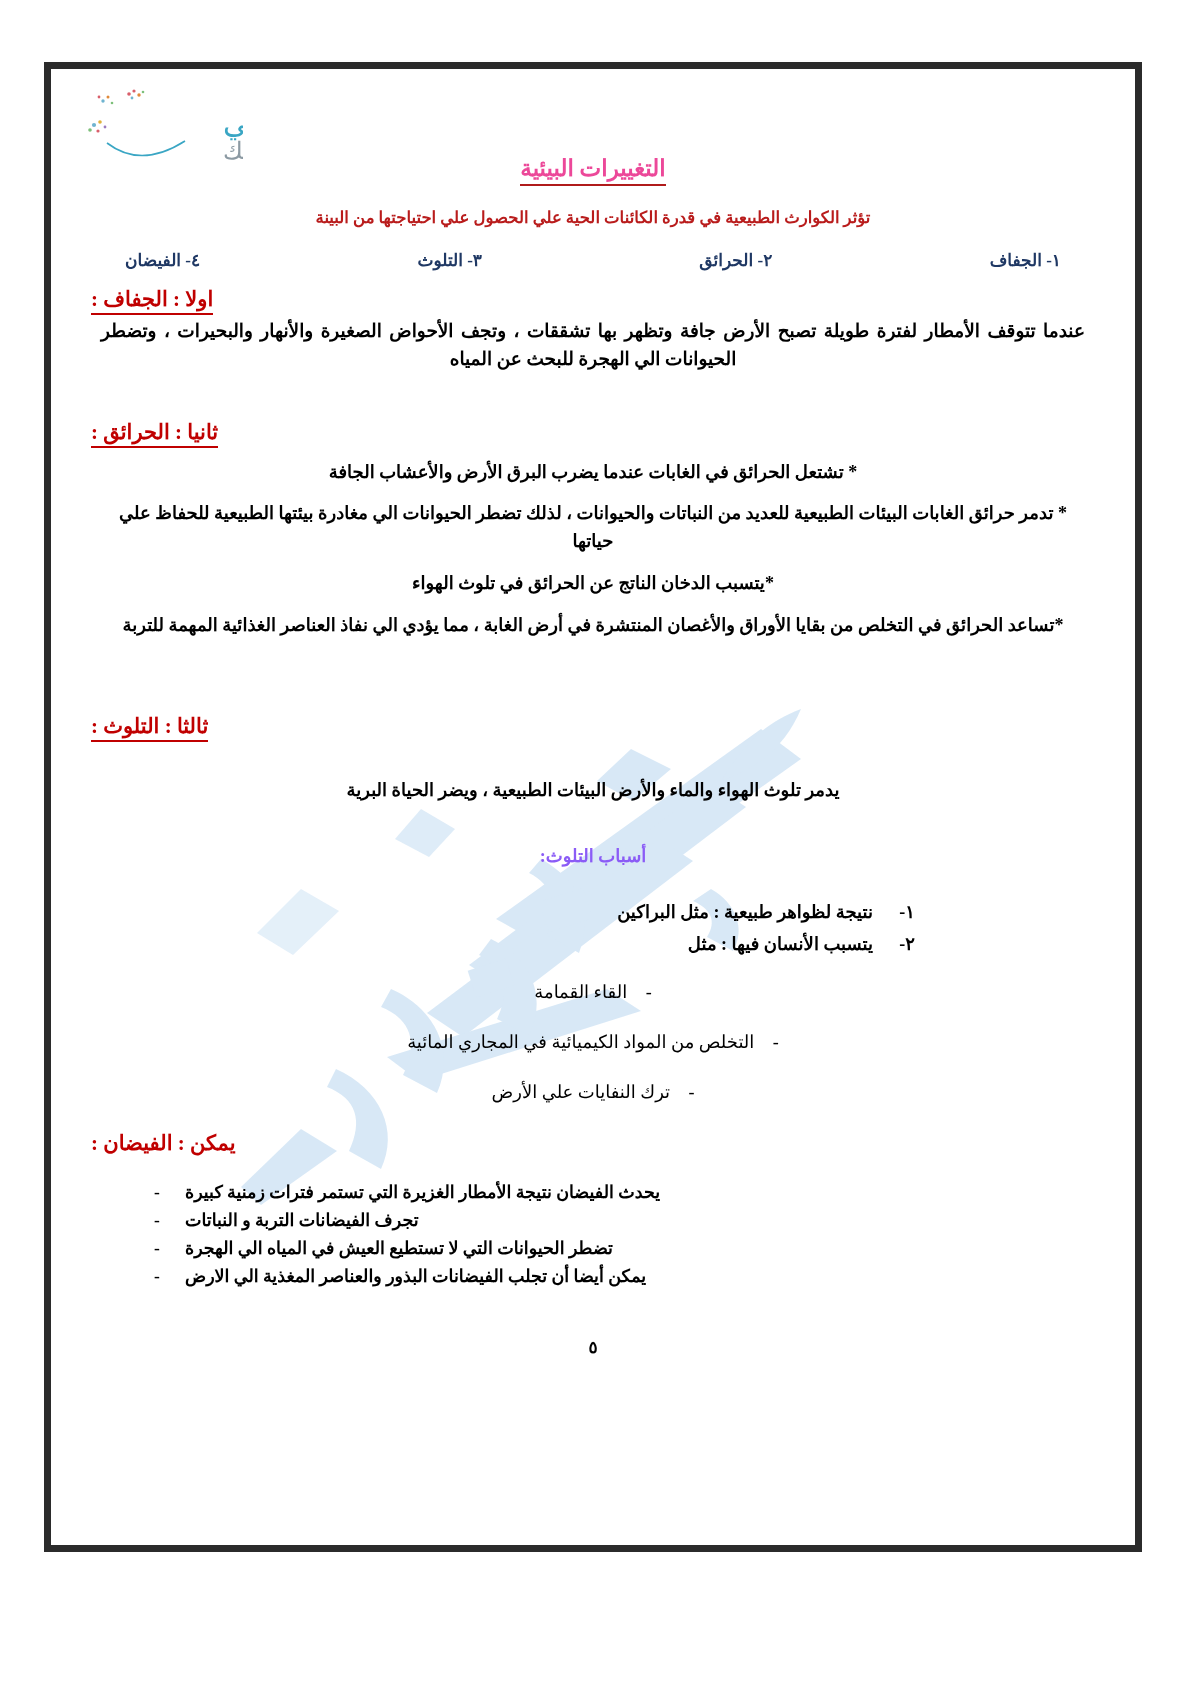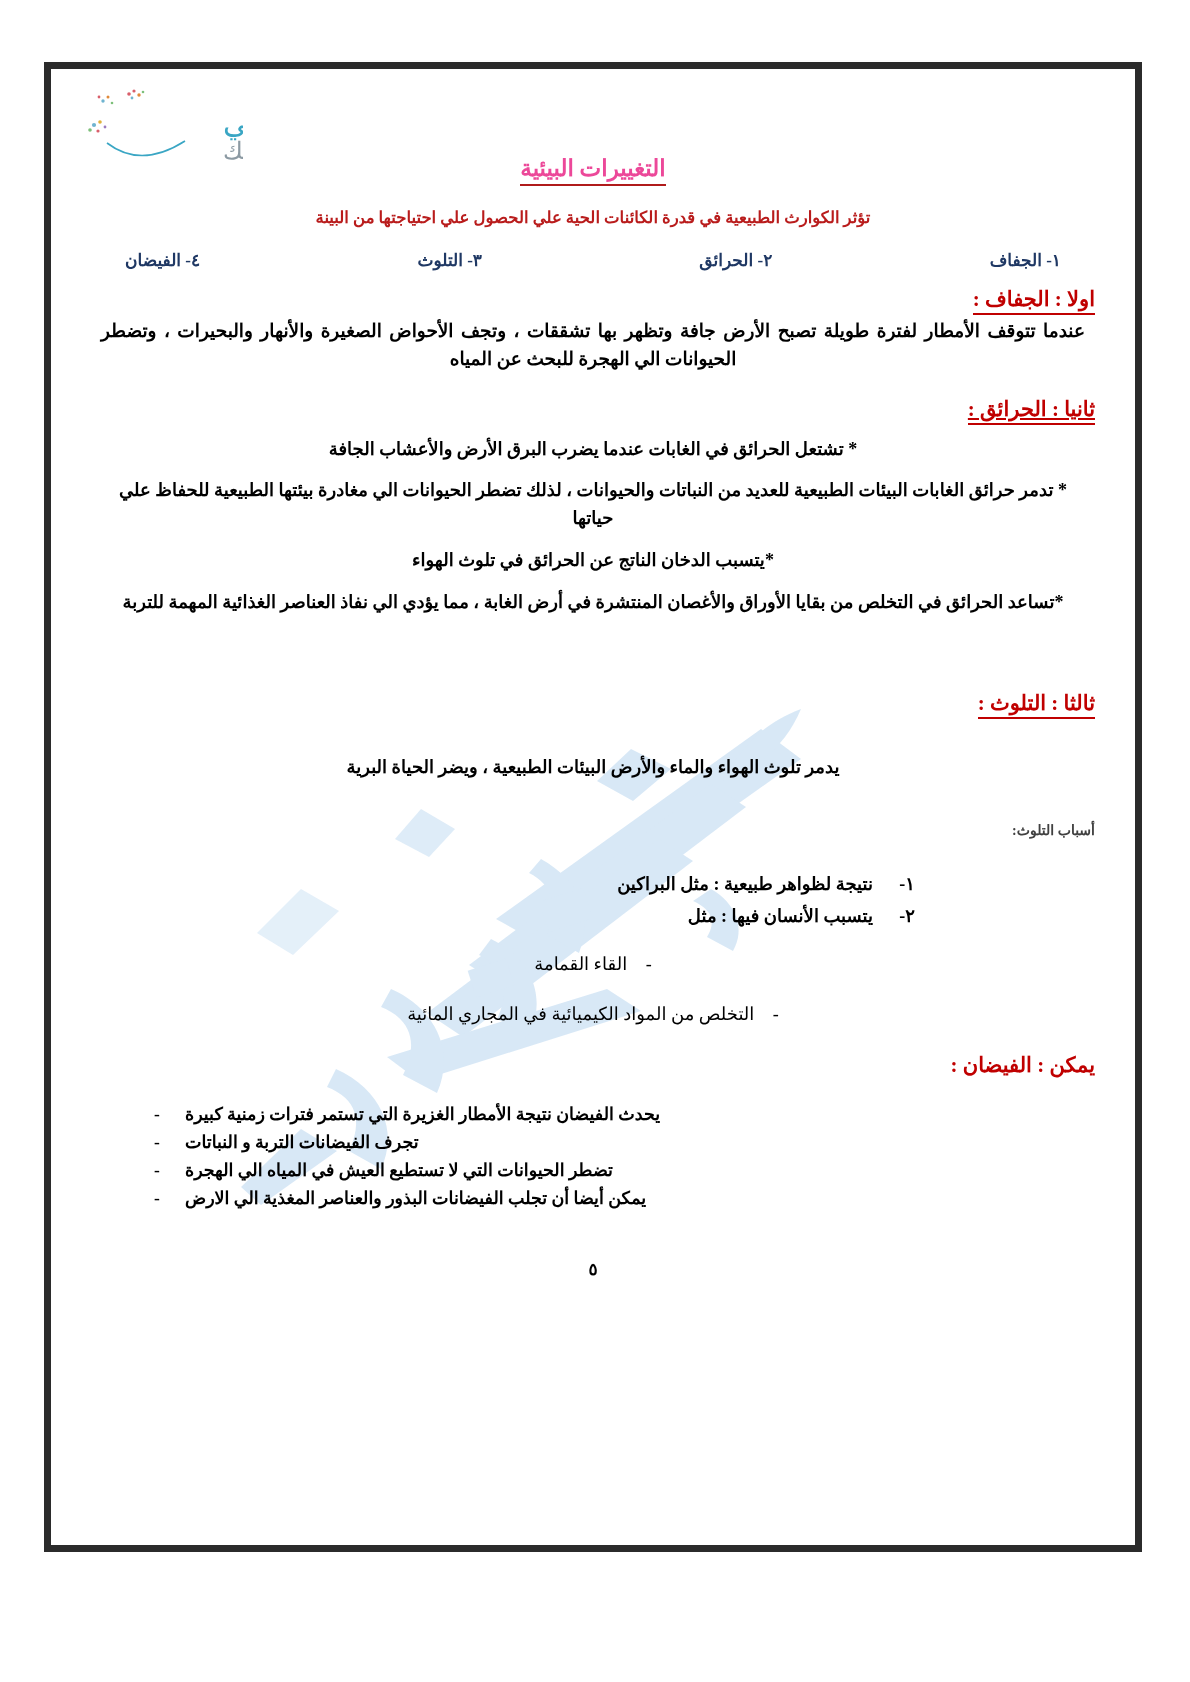--- a/index.html
+++ b/index.html
@@ -71,31 +71,31 @@
     display:flex;
     flex-direction:row;
     justify-content:space-between;
     color:#1f3864;
     font-weight:bold;
     font-size:17px;
     margin:22px 34px 0 34px;
   }
   .topics .t{white-space:nowrap;}
   .sec-head{
-    text-align:right;
+    text-align:left;
     color:#c00000;
     font-weight:bold;
     font-size:21px;
     margin:16px 0 6px 0;
   }
   .sec-head.underline span{
     border-bottom:2px solid #c00000;
     padding-bottom:2px;
   }
-  .sec-head.gap-top{margin-top:23px;text-decoration:underline;}
+  .sec-head.gap-top{margin-top:46px;}
   .sec-head.big-gap{margin-top:74px;}
   .body-par{
     color:#000;
     font-weight:bold;
     font-size:18.5px;
     line-height:1.5;
     text-align:center;
     margin:0 10px;
   }
   .body-par.just{
@@ -108,22 +108,22 @@
     font-size:18px;
     line-height:1.55;
     text-align:center;
     margin:14px 8px;
   }
   .p-intro{
     color:#000;font-weight:bold;font-size:18px;
     text-align:center;margin:40px 0 0 0;
   }
   .p-causes{
-    color:#404040;font-weight:bold;font-size:14px;
-    text-align:right;margin:44px 0 0 0;
+    color:#8b5cf6;font-weight:bold;font-size:18px;
+    text-align:center;margin:44px 0 0 0;
   }
   ol.num-list{
     list-style:none;
     margin:34px 180px 0 180px;
     padding:0;
   }
   ol.num-list li{
     color:#000;font-weight:bold;font-size:18px;
     margin:0 0 10px 0;
     text-align:right;
@@ -263,20 +263,24 @@
 
       <ul class="dash-list">
         <li>
           <span class="dsh">-</span>
           <span>القاء القمامة</span>
         </li>
         <li>
           <span class="dsh">-</span>
           <span>التخلص من المواد الكيميائية في المجاري المائية</span>
         </li>
+        <li>
+          <span class="dsh">-</span>
+          <span>ترك النفايات علي الأرض</span>
+        </li>
       </ul>
 
       <h2 class="sec-head">
         <span>يمكن : الفيضان :</span>
       </h2>
 
       <ul class="flood-list">
         <li>
           <span>يحدث الفيضان نتيجة الأمطار الغزيرة التي تستمر فترات زمنية كبيرة</span>
           <span class="dsh">-</span>

